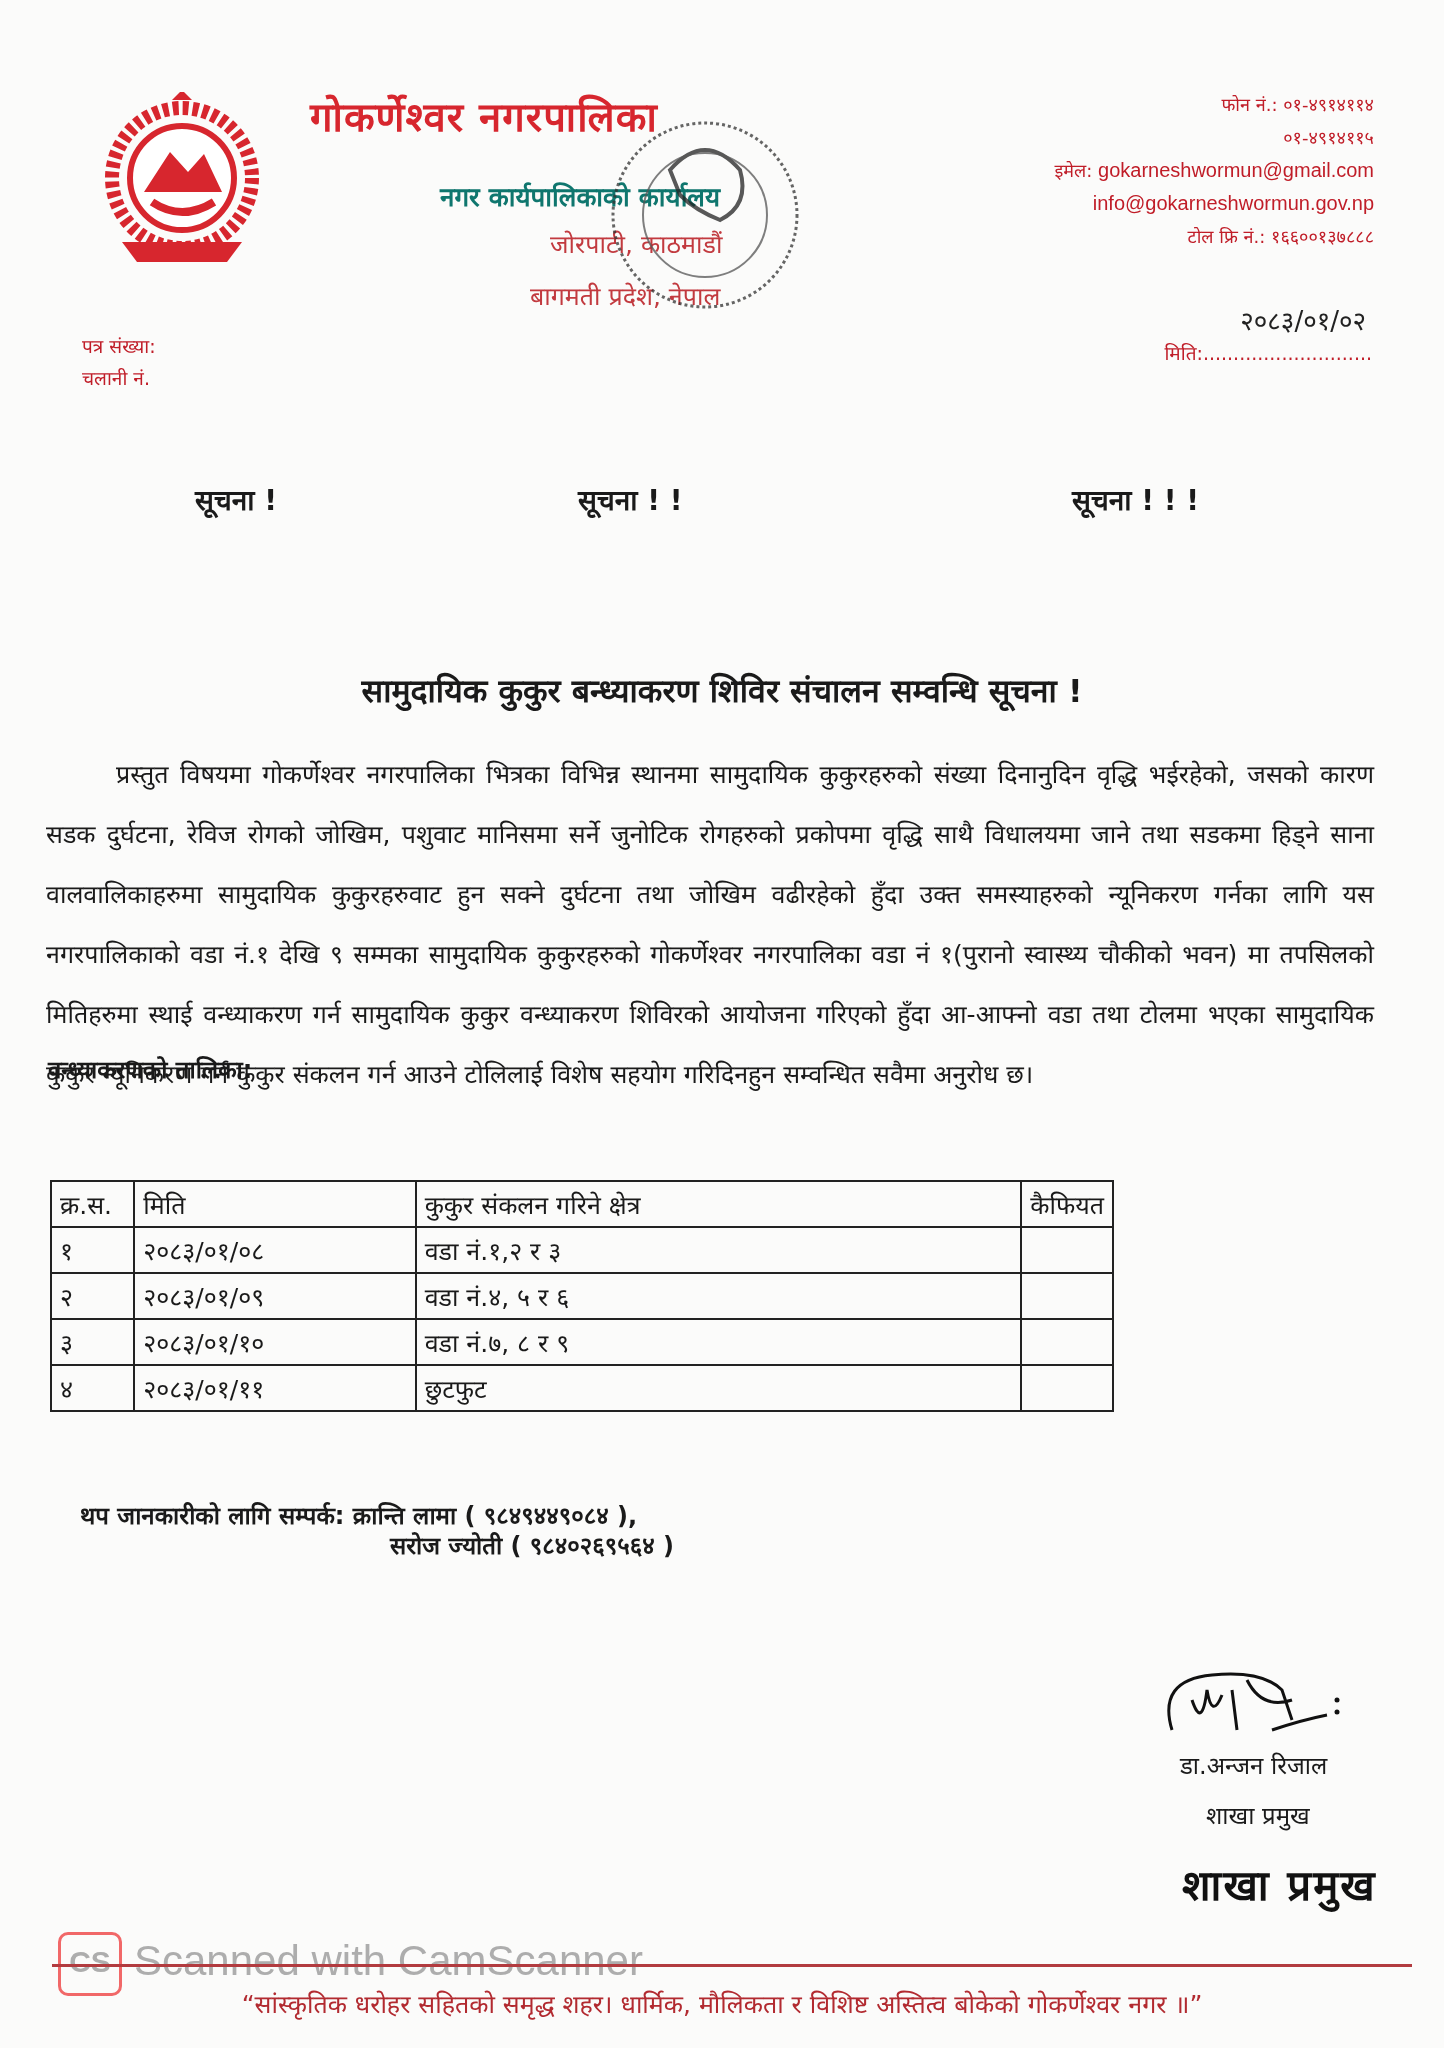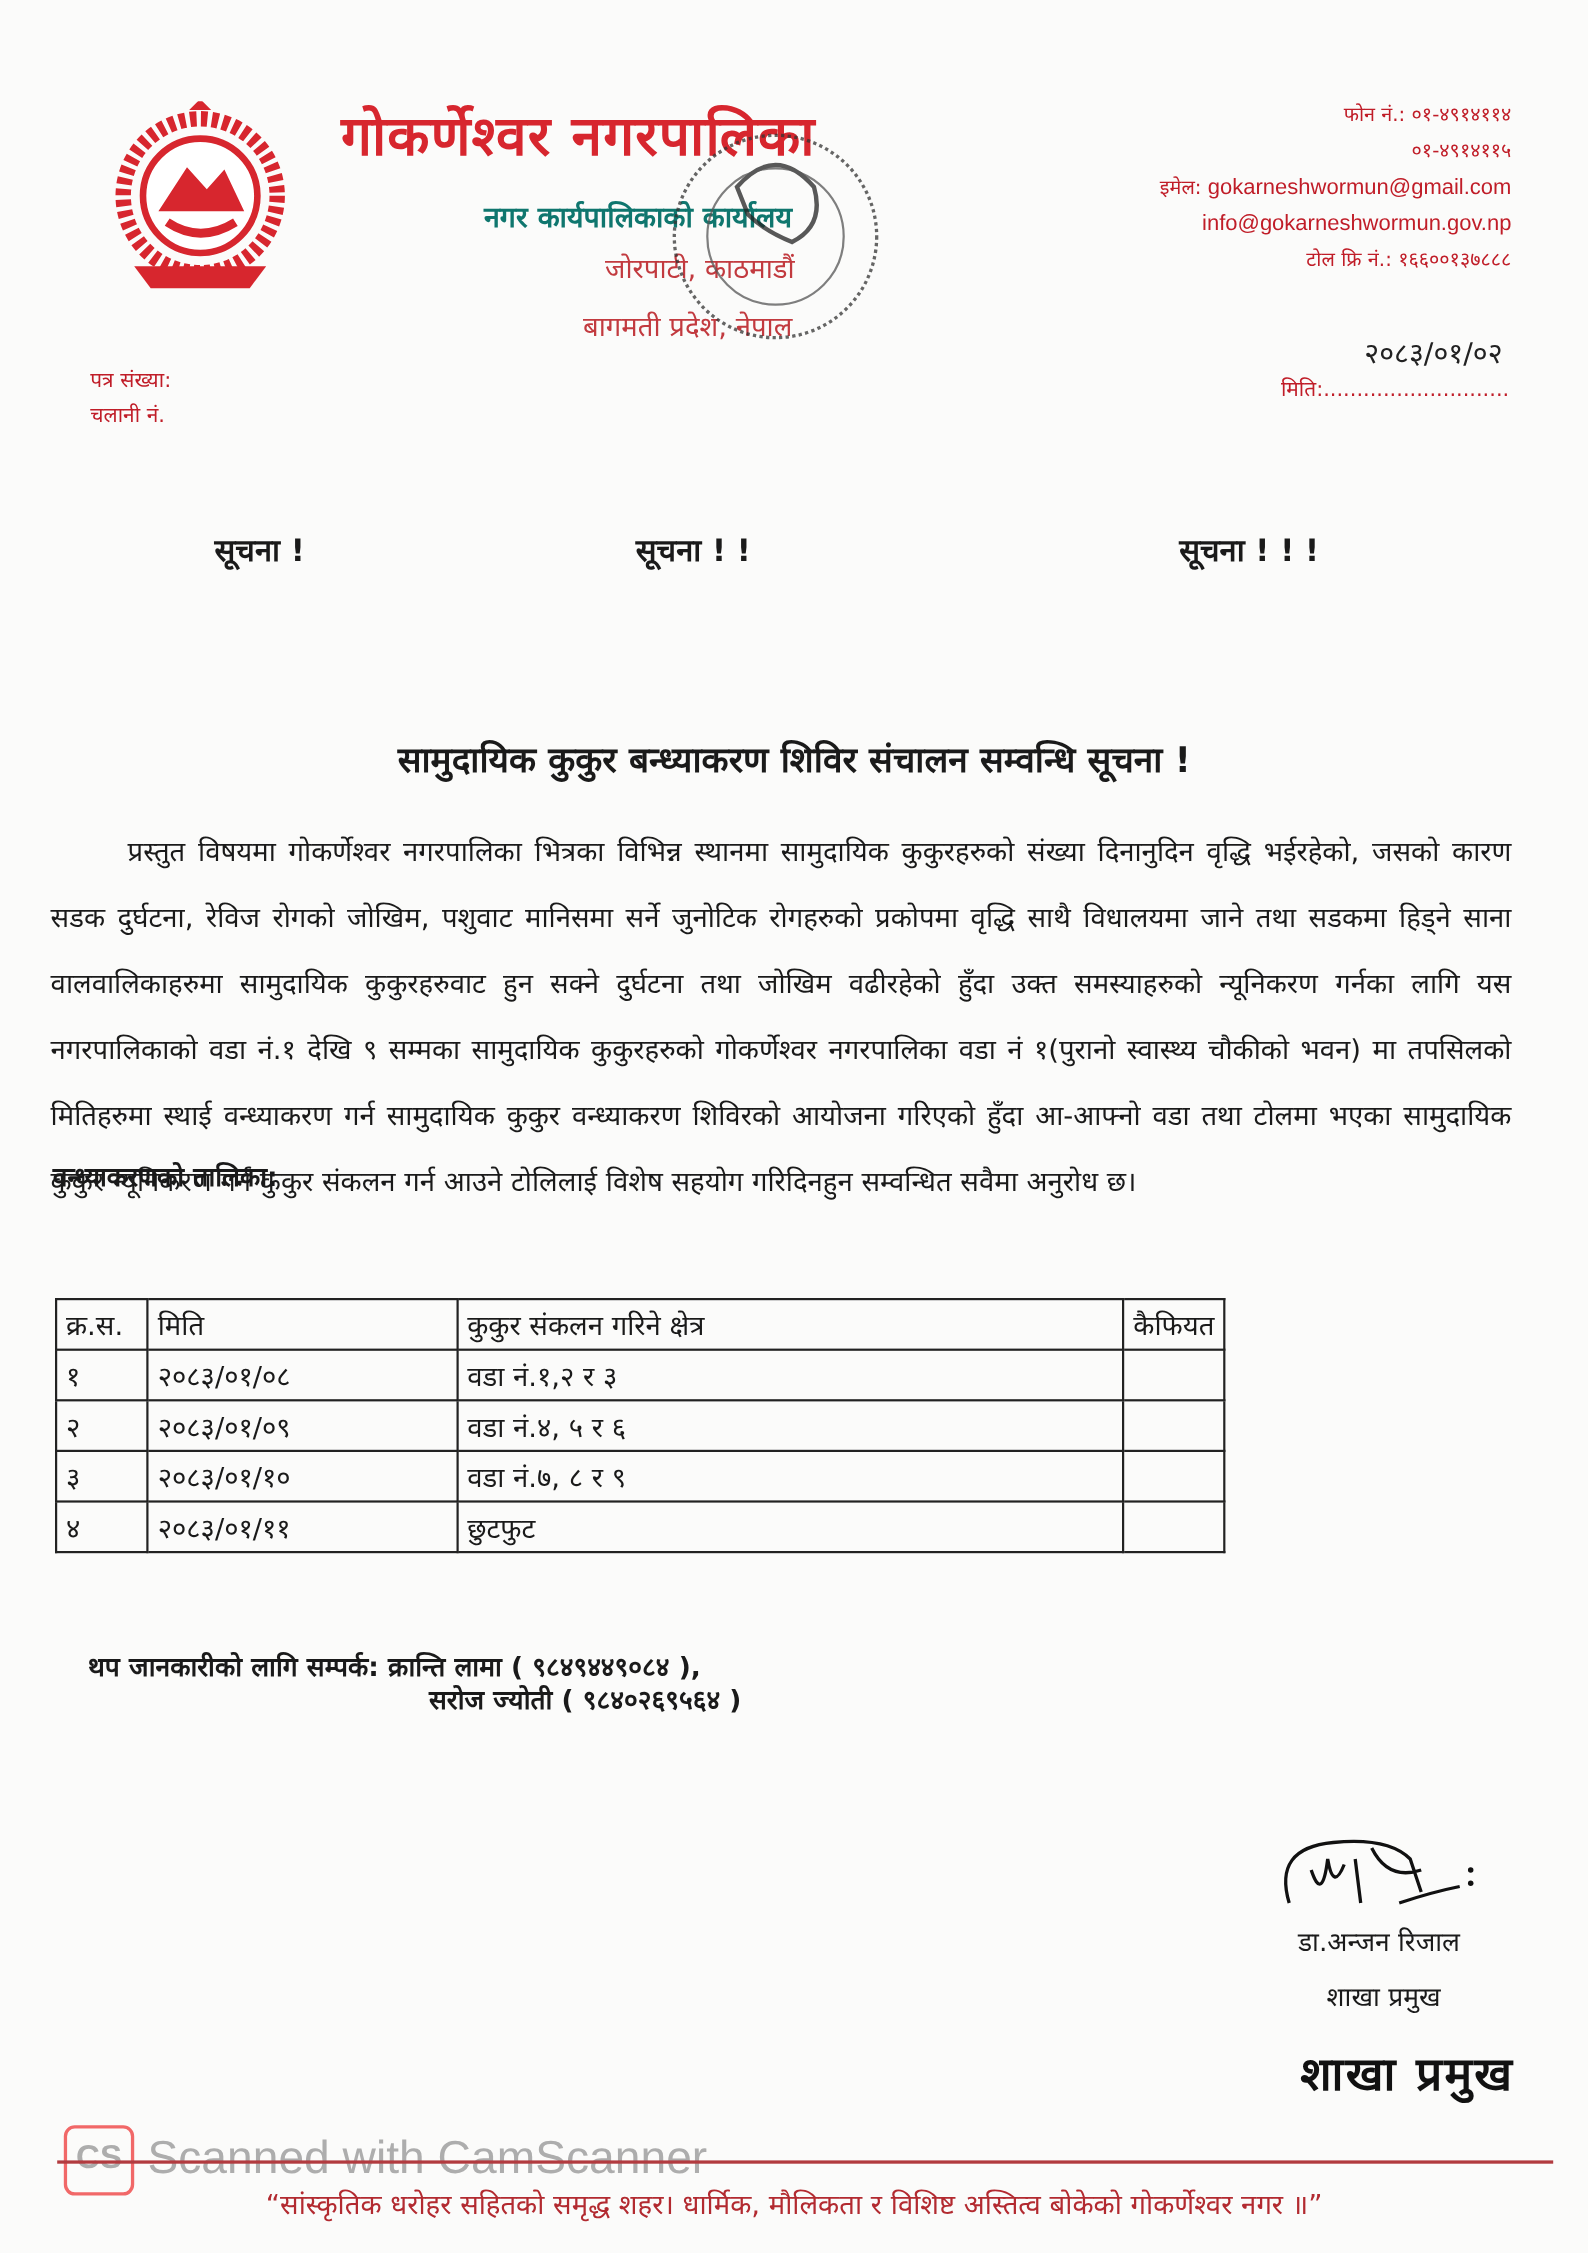--- a/index.html
+++ b/index.html
@@ -2,21 +2,21 @@
 <html><head>
 <meta charset="utf-8">
 <style>
   html, body { margin:0; padding:0; }
   body {
     width:1444px; height:2048px; background:#fbfbfa; position:relative; overflow:hidden;
     font-family:"DejaVu Sans", "Liberation Sans", sans-serif; color:#1a1a1a;
   }
   .abs { position:absolute; }
   .logo { left:92px; top:92px; width:180px; height:180px; }
-  .title { left:310px; top:88px; font-size:50px; font-weight:bold; color:#d7262e; letter-spacing:1px; white-space:nowrap; }
+  .title { left:310px; top:88px; font-size:40px; font-weight:bold; color:#d7262e; letter-spacing:1px; white-space:nowrap; }
   .subtitle { left:440px; top:178px; font-size:26px; font-weight:bold; color:#0f766e; white-space:nowrap; }
   .addr1 { left:550px; top:226px; font-size:25px; color:#c23a3f; white-space:nowrap; }
   .addr2 { left:530px; top:278px; font-size:25px; color:#c23a3f; white-space:nowrap; }
   .stamp { left:600px; top:110px; width:210px; height:210px; opacity:.75; }
   .contact { right:70px; top:88px; text-align:right; font-size:18px; color:#c01d28; line-height:33px; }
   .contact .en { font-family:"Liberation Sans", sans-serif; font-size:20px; }
   .letterno { left:82px; top:330px; font-size:19px; color:#c01d28; line-height:32px; }
   .date-handwritten { right:78px; top:302px; font-size:26px; color:#222; }
   .date-label { right:72px; top:340px; font-size:19px; color:#c01d28; }
   .notice { top:480px; font-size:28px; font-weight:bold; }

